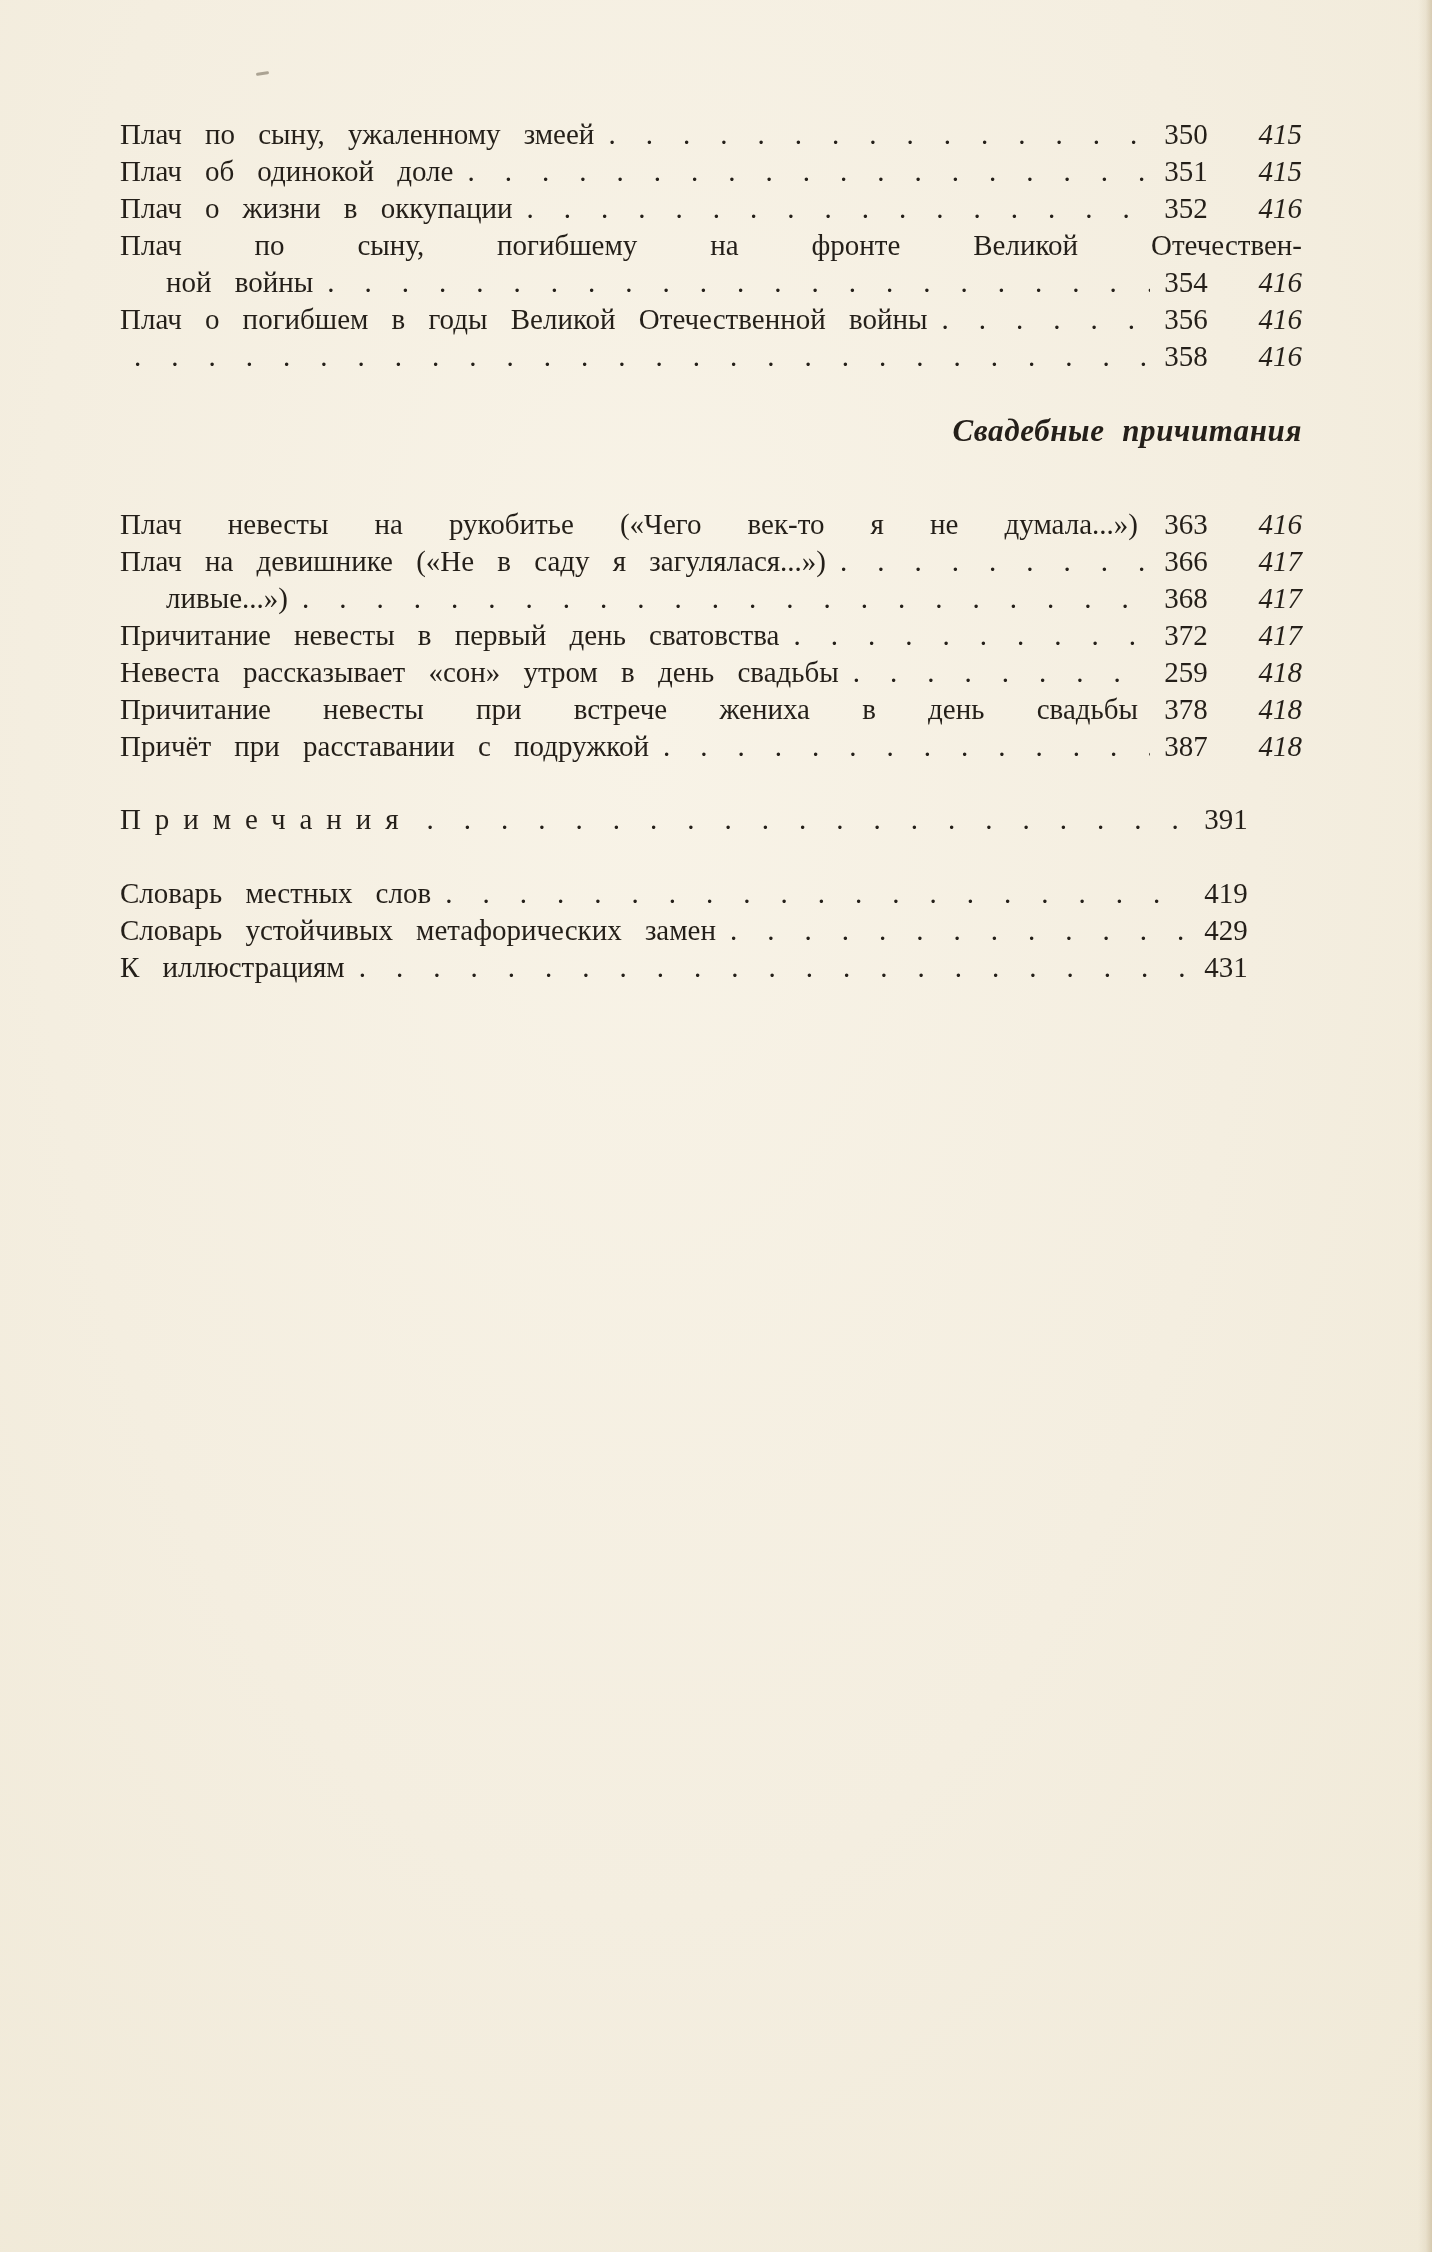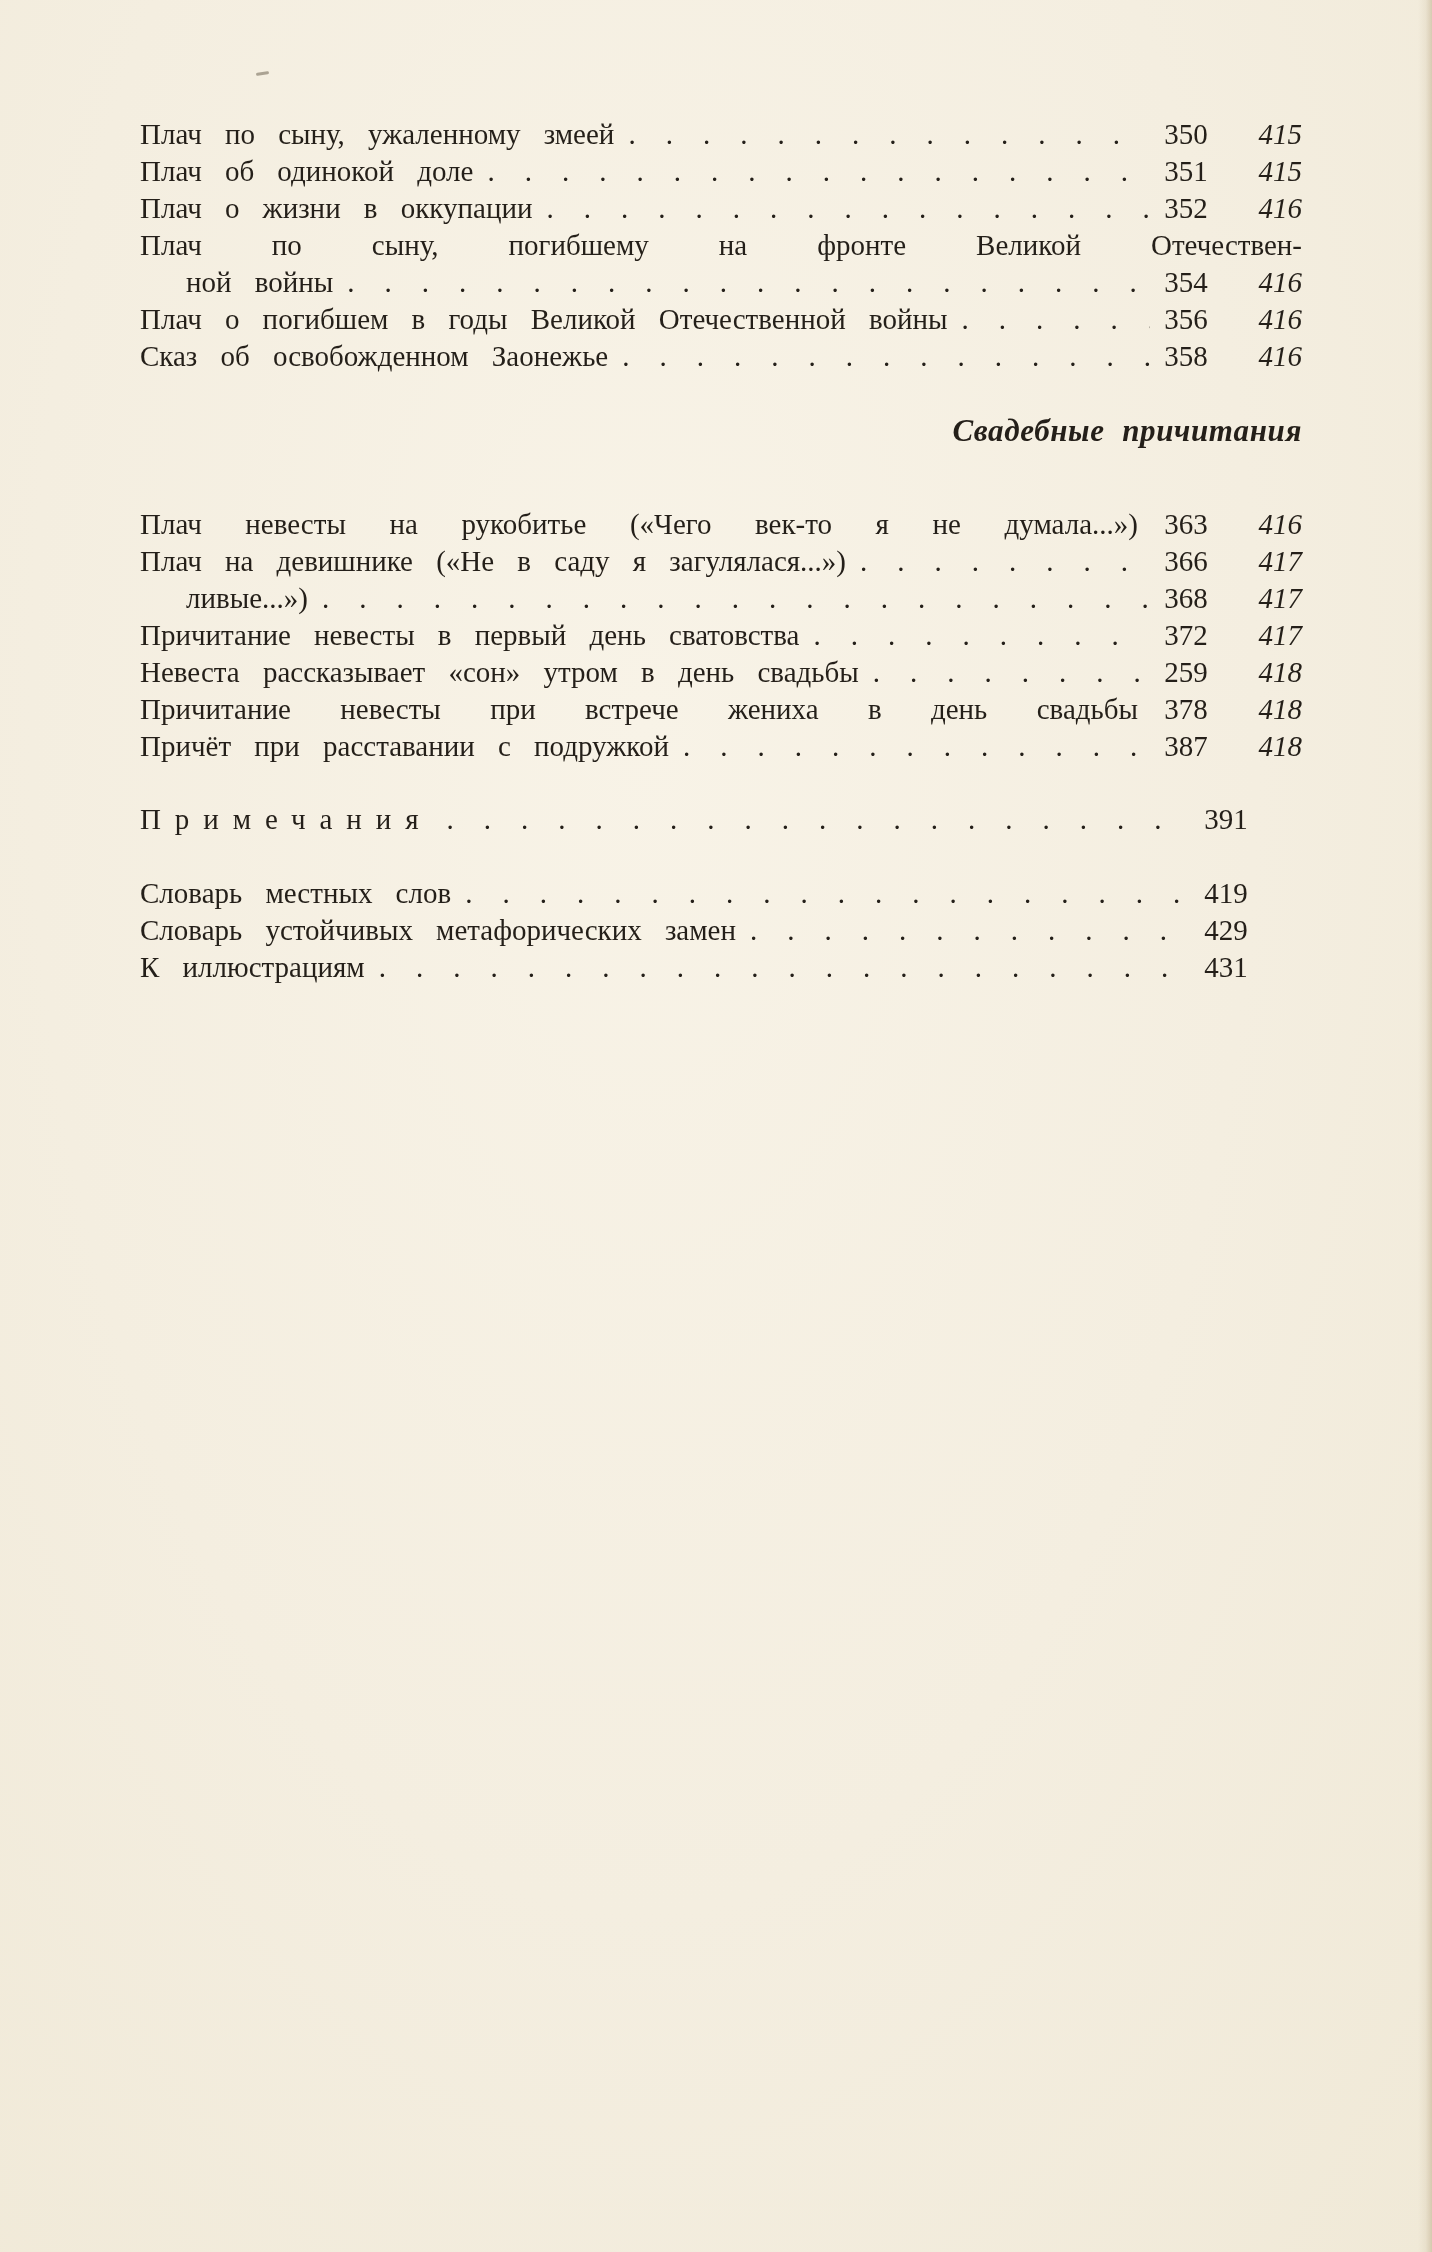--- a/index.html
+++ b/index.html
@@ -45,21 +45,21 @@
     width: 1182px;
   }
   .row {
     display: flex;
     align-items: baseline;
     font-size: 29px;
     line-height: 37px;
     word-spacing: 0.55em;
     white-space: nowrap;
   }
-  .row .title { flex: 0 0 auto; margin-left: 20px; }
+  .row .title { flex: 0 0 auto; }
   .row.indent .title { padding-left: 46px; }
   .row .leader {
     flex: 1 1 auto;
     min-width: 0;
     overflow: hidden;
     white-space: nowrap;
     letter-spacing: 30px;
     padding-left: 14px;
     word-spacing: 0;
   }
@@ -127,21 +127,20 @@
     <span class="p1">354</span>
     <span class="p2">416</span>
   </div>
       <div class="row">
     <span class="title">Плач о погибшем в годы Великой Отечественной войны</span>
     <span class="leader">............................................................</span>
     <span class="p1">356</span>
     <span class="p2">416</span>
   </div>
       <div class="row">
-    <span class="title">Сказ об освобожденном Заонежье</span>
     <span class="leader">............................................................</span>
     <span class="p1">358</span>
     <span class="p2">416</span>
   </div>
       <div class="heading-row">Свадебные причитания</div>
       <div class="row spread">
     <span class="title">Плач невесты на рукобитье («Чего век-то я не думала...»)</span>
 
     <span class="p1">363</span>
     <span class="p2">416</span>

